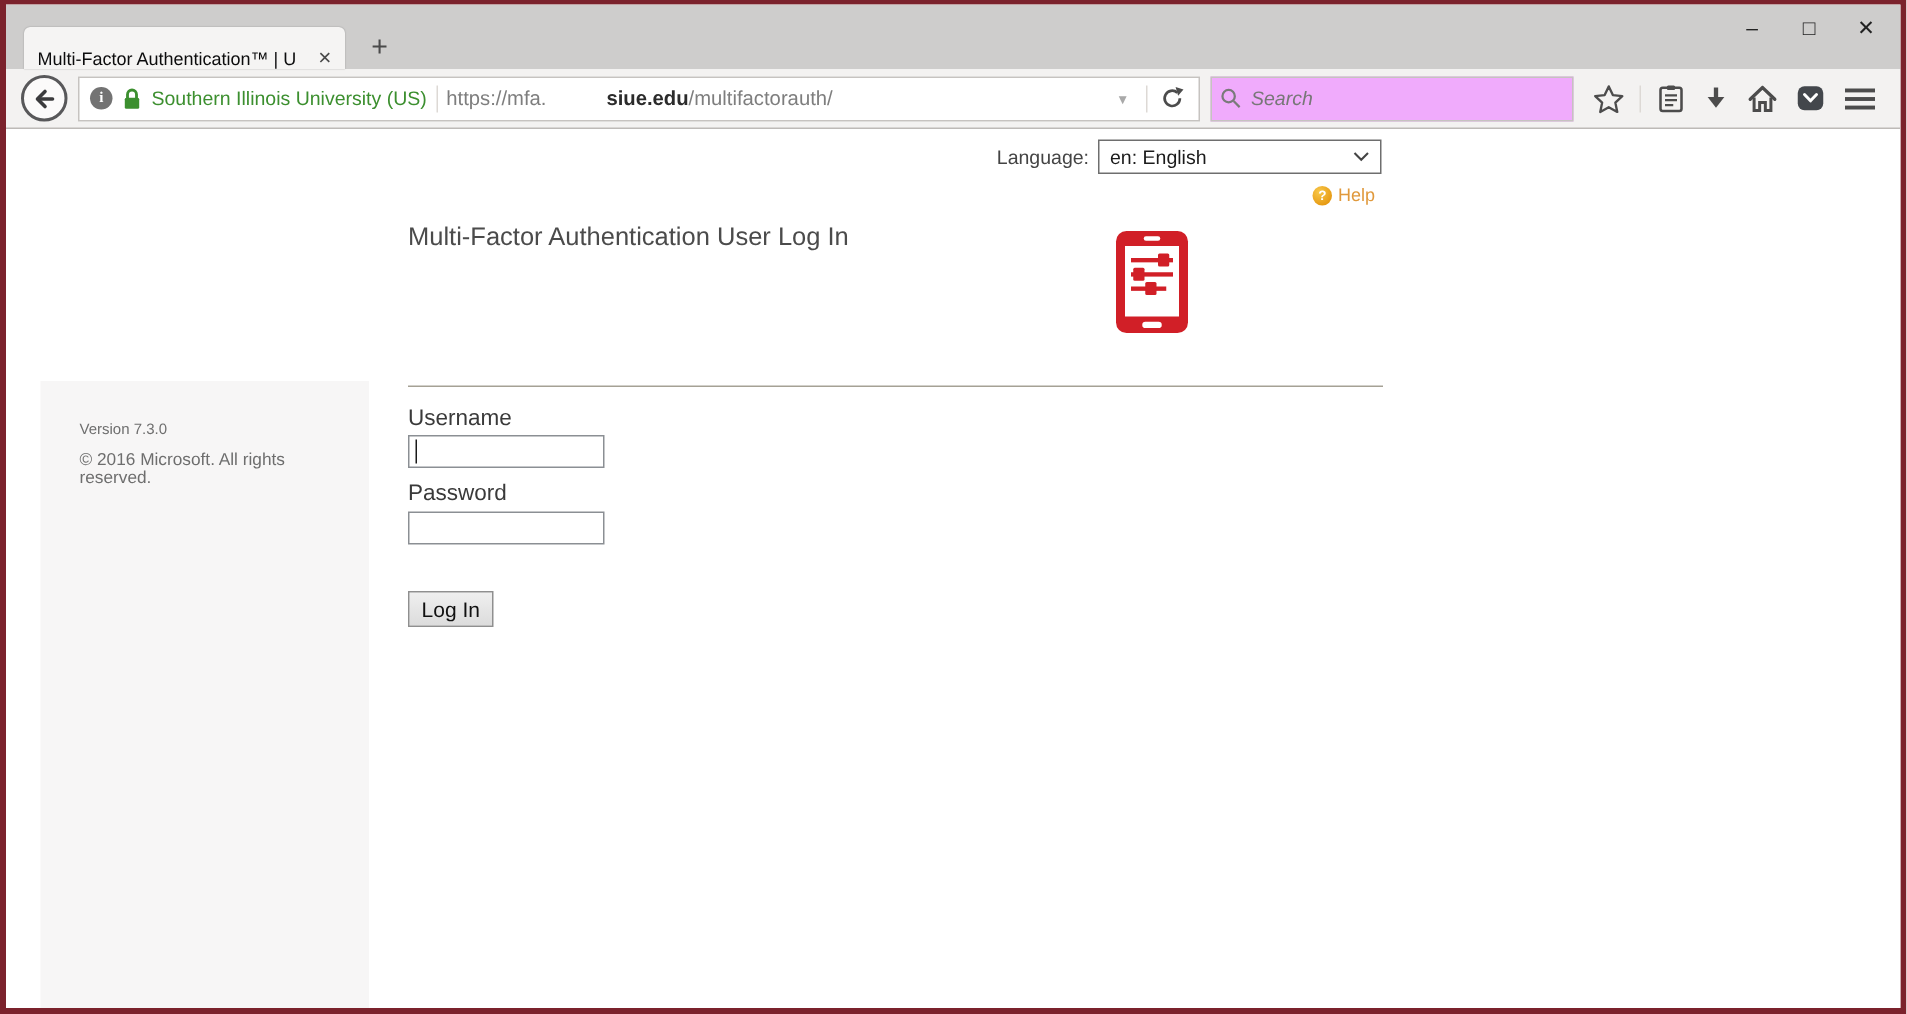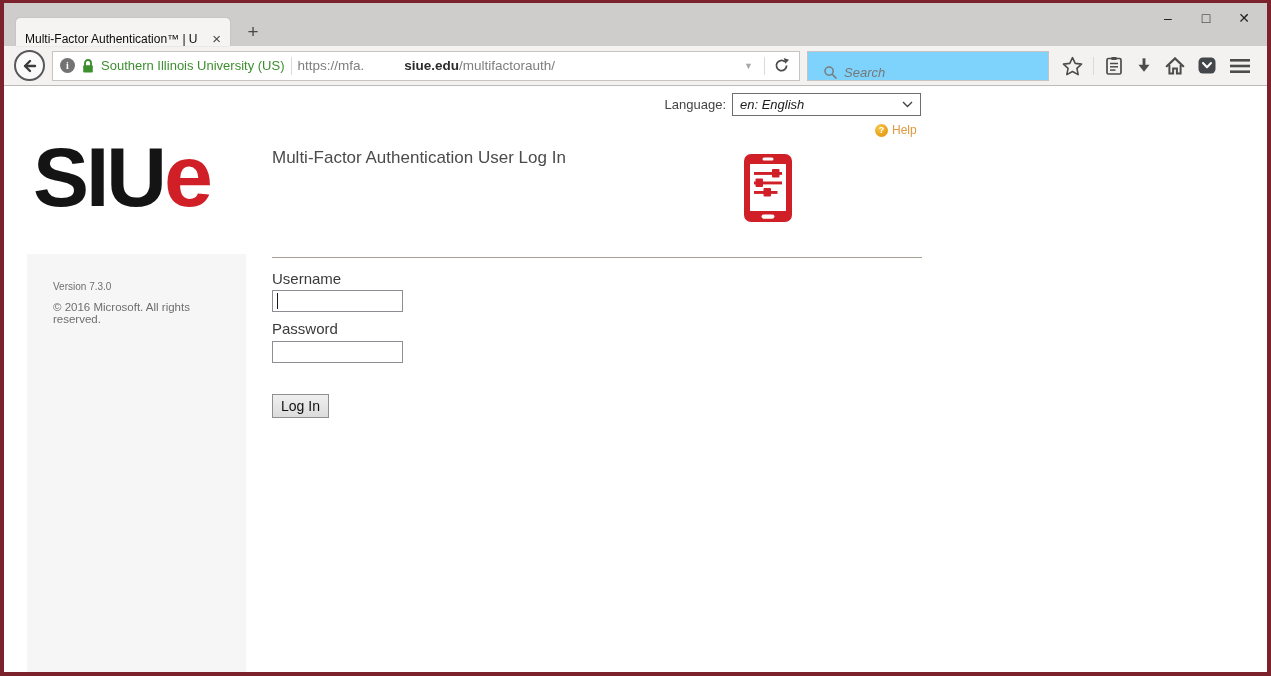--- a/index.html
+++ b/index.html
@@ -36,34 +36,34 @@
   .urlbar{width:748px;height:30px;background:#fff;border:1px solid #c6c3c0;display:flex;
     align-items:center;padding:0 7px;gap:6px;flex:none;}
   .info-icon{width:15px;height:15px;border-radius:50%;background:#737373;color:#fff;
     font-size:10px;font-weight:bold;display:flex;align-items:center;justify-content:center;
     font-family:"Liberation Serif",serif;flex:none;}
   .identity{font-size:13px;color:var(--ev-green);white-space:nowrap;}
   .vsep{width:1px;height:18px;background:#ddd9d5;flex:none;}
   .url-text{flex:1;font-size:13.5px;color:#7e7e7e;white-space:nowrap;overflow:hidden;}
   .url-text .domain{color:#2b2b2b;font-weight:bold;margin-left:40px;}
   .url-drop{font-size:9px;color:#a9a9a9;padding:0 5px;}
-  .searchbox{width:242px;height:30px;background:#7dd3fc;border:1px solid #c6c3c0;display:flex;
-    align-items:flex-end;padding:0 15px;gap:6px;flex:none;}
+  .searchbox{width:242px;height:30px;background:#f0abfc;border:1px solid #c6c3c0;display:flex;
+    align-items:center;padding:0 5px;gap:6px;flex:none;}
   .searchbox input{border:none;outline:none;flex:1;font-size:13px;font-style:italic;
     color:#555;font-family:inherit;background:transparent;}
   .searchbox input::placeholder{color:#777;font-style:italic;}
   .tool-icons{display:flex;align-items:center;gap:0;flex:1;justify-content:space-around;}
   .tool-btn{display:flex;align-items:center;justify-content:center;height:30px;padding:0 2px;}
   
   .page{position:relative;height:587px;background:#fff;font-family:"Liberation Sans","DejaVu Sans",sans-serif;}
   .language-row{position:absolute;top:7px;left:520px;width:397px;display:flex;
     align-items:center;justify-content:flex-end;gap:6px;}
   .language-label{font-size:13px;color:#444;margin-left:15px;}
   .language-select{width:189px;height:23px;border:1px solid #6e6e6e;background:#fff;
-    display:flex;align-items:center;padding:0 7px;font-size:13px;color:#1b1b1b;justify-content:space-between;font-style:italic;}
+    display:flex;align-items:center;padding:0 7px;font-size:13px;color:#1b1b1b;justify-content:space-between;}
   .help{position:absolute;top:37px;left:871px;display:flex;align-items:center;gap:4px;}
   .help-icon{width:13px;height:13px;border-radius:50%;color:#fff;font-size:9px;font-weight:bold;
     display:flex;align-items:center;justify-content:center;
     background:radial-gradient(circle at 35% 30%,#f8c84a,#e08a00);}
   .help-label{font-size:12px;color:var(--help-orange);}
   .logo{position:absolute;left:29px;top:46px;font-size:84px;font-weight:bold;line-height:1;
     letter-spacing:-3px;color:#141414;}
   .logo .logo-e{color:var(--brand-red);font-size:88px;}
   .page-title{position:absolute;left:268px;top:62px;font-size:17px;color:#4b4b4b;font-weight:normal;}
   .phone-icon{position:absolute;left:739px;top:67px;}
@@ -204,21 +204,20 @@
             </svg>
         </span>
       </div>
     </div>
 
     <div class="help">
       <span class="help-icon">?</span>
       <span class="help-label">Help</span>
     </div>
 
-    <div class="logo"><span>SIU</span><span class="logo-e">e</span></div>
 
     <h1 class="page-title">Multi-Factor Authentication User Log In</h1>
 
     <span class="phone-icon">
       <svg width="50" height="70" viewBox="0 0 50 70">
         <rect x="1" y="1" width="48" height="68" rx="7" fill="#d11f27"></rect>
         <rect x="7" y="11" width="36" height="47" fill="#fff"></rect>
         <rect x="19.5" y="4.5" width="11" height="3" rx="1.5" fill="#fff"></rect>
         <rect x="18.5" y="61.5" width="13" height="4.2" rx="2.1" fill="#fff"></rect>
         <rect x="11" y="19" width="28" height="2.9" fill="#d11f27"></rect>

